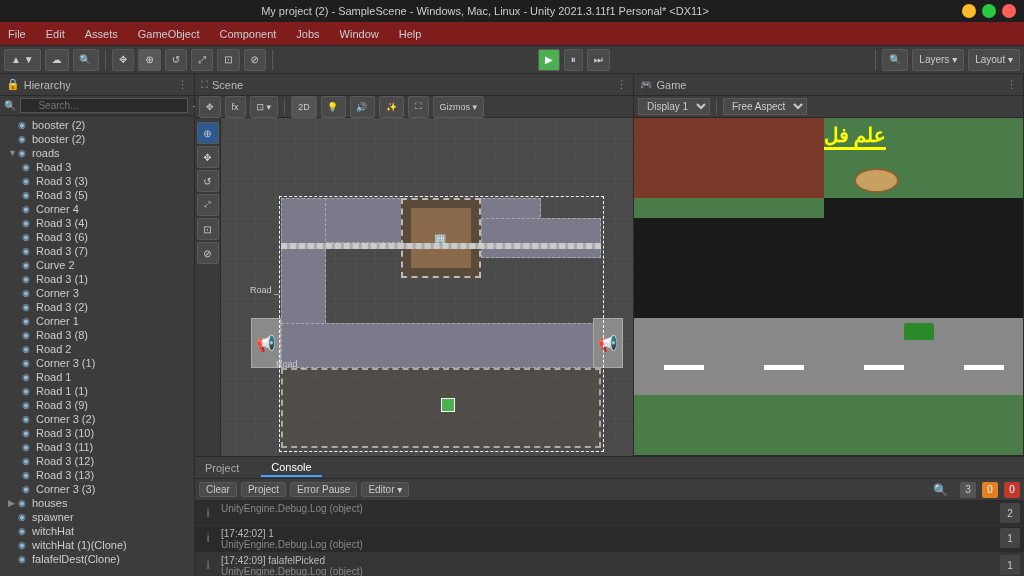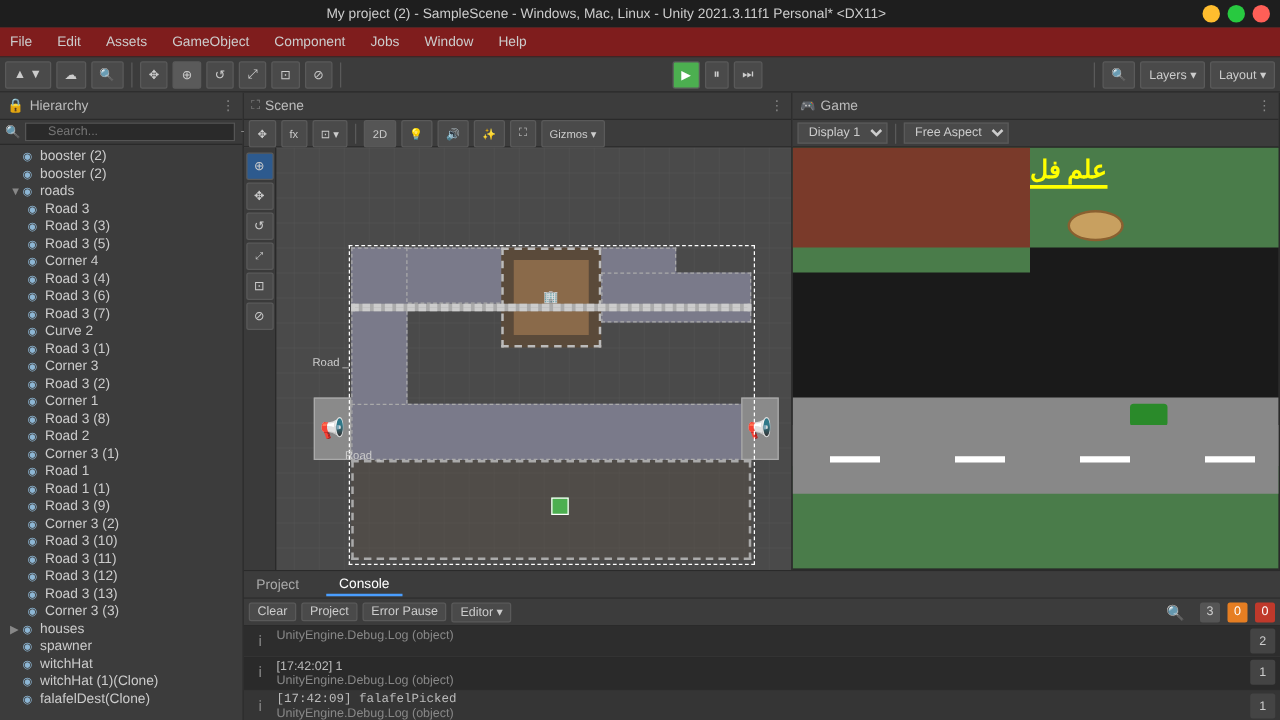--- a/index.html
+++ b/index.html
@@ -455,21 +455,21 @@
             <div class="log-icon info" style="width:18px;height:18px;margin-right:4px;flex-shrink:0;display:flex;align-items:center;justify-content:center;color:#888;font-size:12px;">ℹ</div>
             <div style="flex:1;">
               <div style="font-size:10px;color:#bbb;">[17:42:02] 1</div>
               <div style="font-size:10px;color:#888;">UnityEngine.Debug.Log (object)</div>
             </div>
             <div class="log-count" style="width:20px;height:20px;background:#444;border-radius:2px;display:flex;align-items:center;justify-content:center;font-size:10px;color:#ccc;">1</div>
           </div>
           <div class="log-entry" style="display:flex;align-items:flex-start;padding:2px 4px;border-bottom:1px solid #333;background:#353535;">
             <div class="log-icon info" style="width:18px;height:18px;margin-right:4px;flex-shrink:0;display:flex;align-items:center;justify-content:center;color:#888;font-size:12px;">ℹ</div>
             <div style="flex:1;">
-              <div style="font-size:10px;color:#bbb;font-family:Liberation Mono, monospace;">[17:42:09] falafelPicked</div>
+              <div style="font-size:10px;color:#bbb;">[17:42:09] falafelPicked</div>
               <div style="font-size:10px;color:#888;">UnityEngine.Debug.Log (object)</div>
             </div>
             <div class="log-count" style="width:20px;height:20px;background:#444;border-radius:2px;display:flex;align-items:center;justify-content:center;font-size:10px;color:#ccc;">1</div>
           </div>
         </div>
       </div>
     </div>
   </div>
 
 </div>

